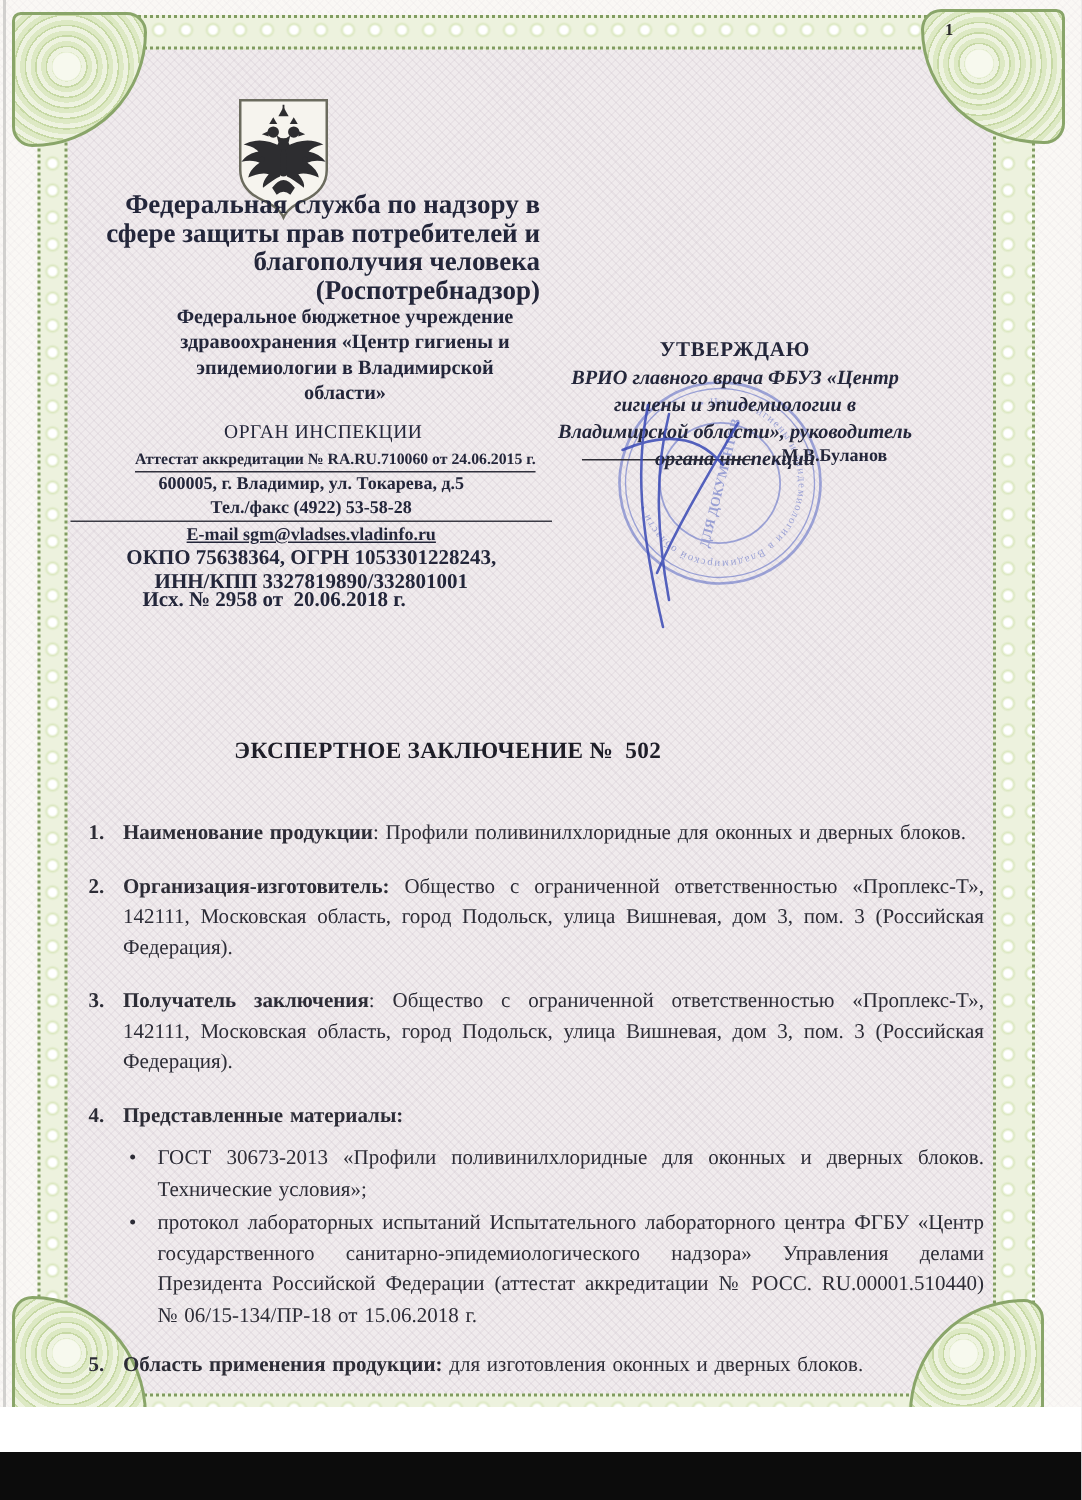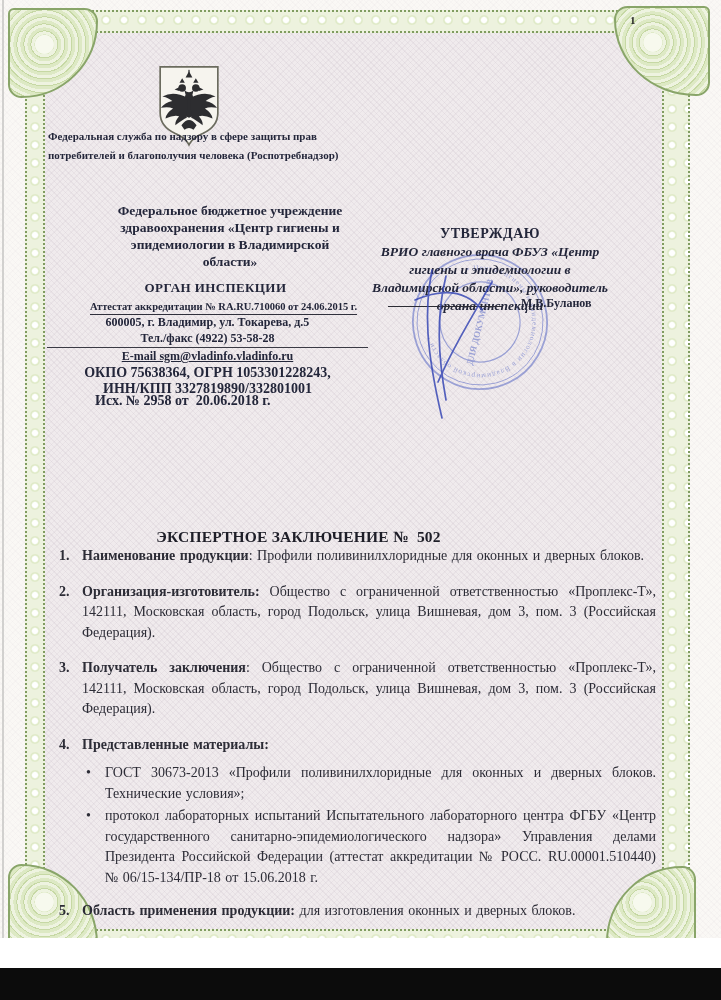--- a/index.html
+++ b/index.html
@@ -46,31 +46,31 @@
   }
   .corner.tl { left:8px;  top:8px;   border-radius:6px 14px 88% 14px; }
   .corner.tr { left:614px; top:6px;  border-radius:14px 6px 14px 88%; width:96px; }
   .corner.bl { left:8px;  top:864px; border-radius:14px 88% 14px 6px; height:94px; }
   .corner.br { left:606px; top:866px; border-radius:88% 14px 6px 14px; }
   
   .page-number { position:absolute; left:630px; top:14px; font-size:11px; font-weight:bold; color:#2a2a2a; }
   
   .emblem { position:absolute; left:150px; top:63px; width:78px; height:85px; }
   .agency {
-    position:absolute; left:48px; top:127px; width:312px; text-align:left;
-    font-weight:bold; font-size:11px; line-height:19px; color:#23263a;
+    position:absolute; left:48px; top:127px; width:312px; text-align:right;
+    font-weight:bold; font-size:18px; line-height:19px; color:#23263a;
   }
   .institution {
     position:absolute; left:90px; top:202px; width:230px; text-align:center;
     font-weight:bold; font-size:13.5px; line-height:17px; color:#23263a;margin-left:25px;
   }
   .inspection {
     position:absolute; left:45px; top:280px; width:325px; text-align:center; color:#23263a;
   }
-  .insp-title { font-weight:bold; font-size:13px; letter-spacing:.4px; line-height:16px;padding-left:16px; }
+  .insp-title { font-weight:normal; font-size:13px; letter-spacing:.4px; line-height:16px;padding-left:16px; }
   .insp-accred { display:inline-block; font-weight:bold; font-size:10.5px; line-height:13px; border-bottom:1.4px solid #30303c; padding-bottom:1px;margin-left:32px; }
   .insp-line { font-weight:bold; font-size:12px; line-height:15.5px; }
   .insp-rule { border:none; border-top:1.4px solid #3a3a44; margin:1px 2px 1px 2px; }
   .insp-email { font-weight:bold; font-size:12px; line-height:15.5px; text-decoration:underline; }
   .insp-codes { font-weight:bold; font-size:14px; line-height:16px; }
   .outgoing { position:absolute; left:95px; top:393px; font-weight:bold; font-size:14px; color:#23263a; white-space:pre; }
   
   .approval {
     position:absolute; left:366px; top:187px; width:248px; text-align:center;
     font-weight:bold; color:#23263a; z-index:4;margin-top:38px;
@@ -78,21 +78,21 @@
   .approve-word { font-size:14px; letter-spacing:.5px; line-height:18px; }
   .approver-position { font-size:13.5px; line-height:18px;font-style:italic; }
   .sig-row { position:absolute; left:388px; top:293px; width:260px; display:flex; align-items:baseline; z-index:4; }
   .sig-line { display:inline-block; width:114px; height:14px; border-bottom:1.8px solid #2c2c34; }
   .sig-name { font-weight:bold; font-size:12px; color:#23263a; margin-left:19px; }
   .stamp-svg { position:absolute; left:380px; top:222px; z-index:3; }
   .signature-svg { position:absolute; left:370px; top:240px; z-index:5; }
   
   .doc-title {
     position:absolute; left:0; top:492px; width:597px; text-align:center;
-    font-weight:bold; font-size:15.5px; letter-spacing:.2px; color:#1e1e28; white-space:pre;margin-top:36px;
+    font-weight:bold; font-size:15.5px; letter-spacing:.2px; color:#1e1e28; white-space:pre;
   }
   
   .body { position:absolute; left:59px; top:546px; width:597px; font-size:14px; line-height:20.5px; color:#2c2c36; word-spacing:1px; }
   .item { display:flex; margin-bottom:15px; }
   .item .num { width:23px; flex:none; font-weight:bold; }
   .item .txt { flex:1; text-align:justify; }
   .item .label { font-weight:bold; }
   .item.tight { margin-bottom:8px; }
   .bullets { margin-bottom:13px; }
   .bullet { display:flex; margin-bottom:2px; }
@@ -141,21 +141,21 @@
 
   <div class="agency">Федеральная служба по надзору в сфере защиты прав потребителей и благополучия человека (Роспотребнадзор)</div>
   <div class="institution">Федеральное бюджетное учреждение здравоохранения «Центр гигиены и эпидемиологии в Владимирской области»</div>
 
   <div class="inspection">
     <div class="insp-title">ОРГАН ИНСПЕКЦИИ</div>
     <div><span class="insp-accred">Аттестат аккредитации № RA.RU.710060 от 24.06.2015 г.</span></div>
     <div class="insp-line">600005, г. Владимир, ул. Токарева, д.5</div>
     <div class="insp-line">Тел./факс (4922) 53-58-28</div>
     <hr class="insp-rule">
-    <div class="insp-email">E-mail sgm@vladinfo.vladinfo.ru</div>
+    <div class="insp-email">E-mail sgm@vladses.vladinfo.ru</div>
     <div class="insp-codes">ОКПО 75638364, ОГРН 1053301228243,</div>
     <div class="insp-codes">ИНН/КПП 3327819890/332801001</div>
   </div>
 
   <div class="outgoing">Исх. № 2958 от  20.06.2018 г.</div>
 
   <div class="approval">
     <div class="approve-word">УТВЕРЖДАЮ</div>
     <div class="approver-position">ВРИО главного врача ФБУЗ «Центр гигиены и эпидемиологии в Владимирской области», руководитель органа инспекции</div>
   </div>

